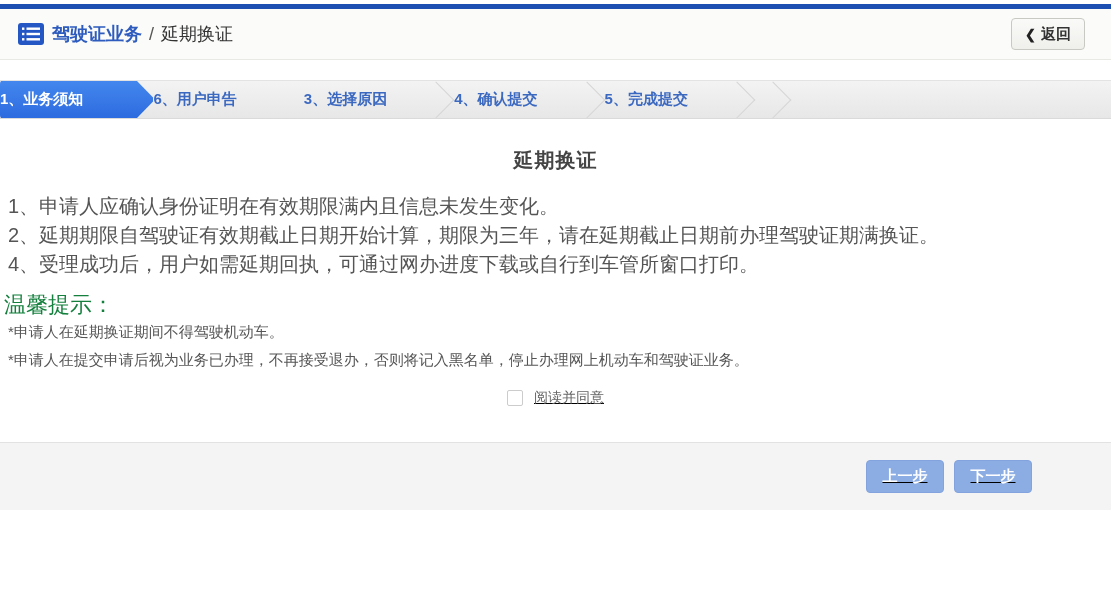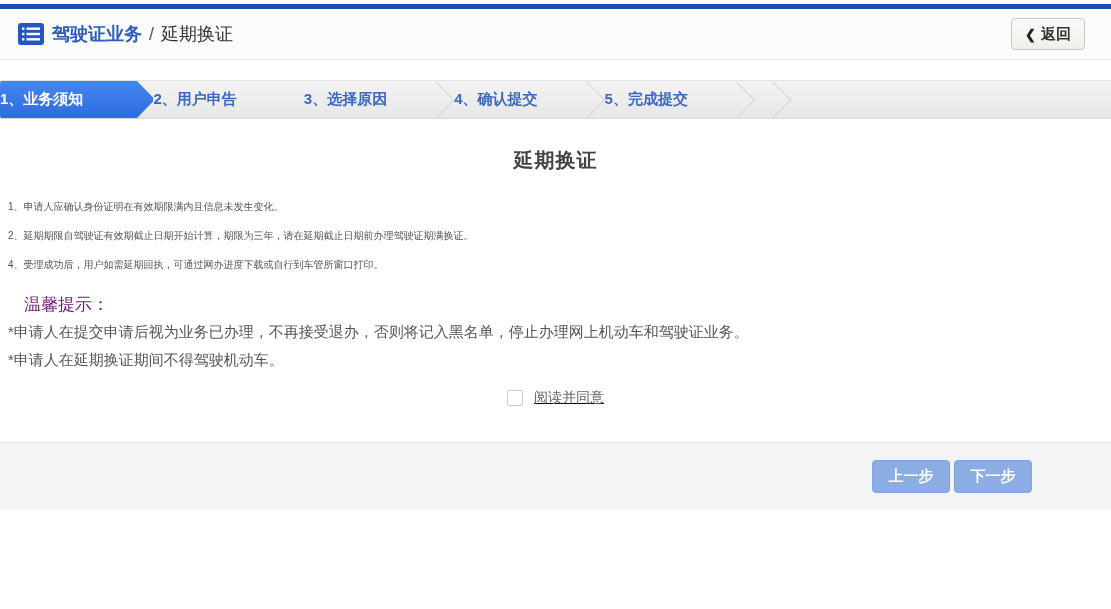--- a/index.html
+++ b/index.html
@@ -38,38 +38,38 @@
     border-top-left-radius:4px; border-bottom-left-radius:4px;
     margin-top:-1px; margin-bottom:-1px; padding-right:14px; z-index:2; }
   .step .sep { position:absolute; right:5px; top:50%; width:26px; height:26px;
     border-top:1px solid #d5d5d5; border-right:1px solid #d5d5d5;
     transform:translateY(-50%) rotate(45deg); pointer-events:none; }
 
   
   .page-title { margin-top:28px; text-align:center; font-size:20px;
     font-weight:bold; color:#444; letter-spacing:1px; }
   .notices { margin-top:18px; padding:0 8px; }
-  .notice-line { font-size:10px; color:#555; line-height:29px; }
-  .tips-heading { margin-top:13px; padding:0 24px; font-size:17px; color:#701a75;
+  .notice-line { font-size:20px; color:#555; line-height:29px; }
+  .tips-heading { margin-top:13px; padding:0 4px; font-size:22px; color:#15803d;
     line-height:26px; }
   .tips { padding:0 8px; }
   .tip-line { font-size:15px; color:#555; line-height:28px; }
 
   
   .agree-row { margin-top:15px; text-align:center; }
   .agree-inner { display:inline-flex; align-items:center; gap:11px;
     cursor:pointer;text-decoration:underline; }
   .agree-box { width:16px; height:16px; border:1px solid #ccc; background:#fff;
     border-radius:2px; display:inline-block; }
   .agree-label { font-size:14px; color:#666; }
 
   
   .footer { margin-top:32px; height:68px; background:#f4f4f4;
     border-top:1px solid #e2e2e2; display:flex; align-items:center;
-    justify-content:flex-end; padding-right:79px; gap:4px; }
+    justify-content:flex-end; padding-right:79px; gap:10px;text-decoration:underline; }
   .nav-btn { min-width:78px; height:33px; border:1px solid #82a3de;
     border-radius:4px; background:#8bade4; color:#fff; font-size:15px;
     font-weight:bold; cursor:pointer;
     font-family:"Liberation Sans","DejaVu Sans",sans-serif; }
 </style>
 </head>
 <body>
 
 <div class="top-margin"></div>
 <div class="top-bar"></div>
@@ -94,21 +94,21 @@
   </button>
 </div>
 
 <div class="wizard-gap"></div>
 
 <div class="wizard">
   <div class="step active">
     <span>1、业务须知</span>
   </div>
   <div class="step">
-    <span>2、用户申告</span>
+    <span>6、用户申告</span>
   </div>
   <div class="step">
     <span>3、选择原因</span>
     <span class="sep"></span>
   </div>
   <div class="step">
     <span>4、确认提交</span>
     <span class="sep"></span>
   </div>
   <div class="step">
@@ -124,22 +124,22 @@
 
 <div class="notices">
   <p class="notice-line">1、申请人应确认身份证明在有效期限满内且信息未发生变化。</p>
   <p class="notice-line">2、延期期限自驾驶证有效期截止日期开始计算，期限为三年，请在延期截止日期前办理驾驶证期满换证。</p>
   <p class="notice-line">4、受理成功后，用户如需延期回执，可通过网办进度下载或自行到车管所窗口打印。</p>
 </div>
 
 <div class="tips-heading">温馨提示：</div>
 
 <div class="tips">
+  <p class="tip-line">*申请人在延期换证期间不得驾驶机动车。</p>
   <p class="tip-line">*申请人在提交申请后视为业务已办理，不再接受退办，否则将记入黑名单，停止办理网上机动车和驾驶证业务。</p>
-  <p class="tip-line">*申请人在延期换证期间不得驾驶机动车。</p>
 </div>
 
 <div class="agree-row">
   <span class="agree-inner">
     <span class="agree-box"></span>
     <span class="agree-label">阅读并同意</span>
   </span>
 </div>
 
 <div class="footer">

